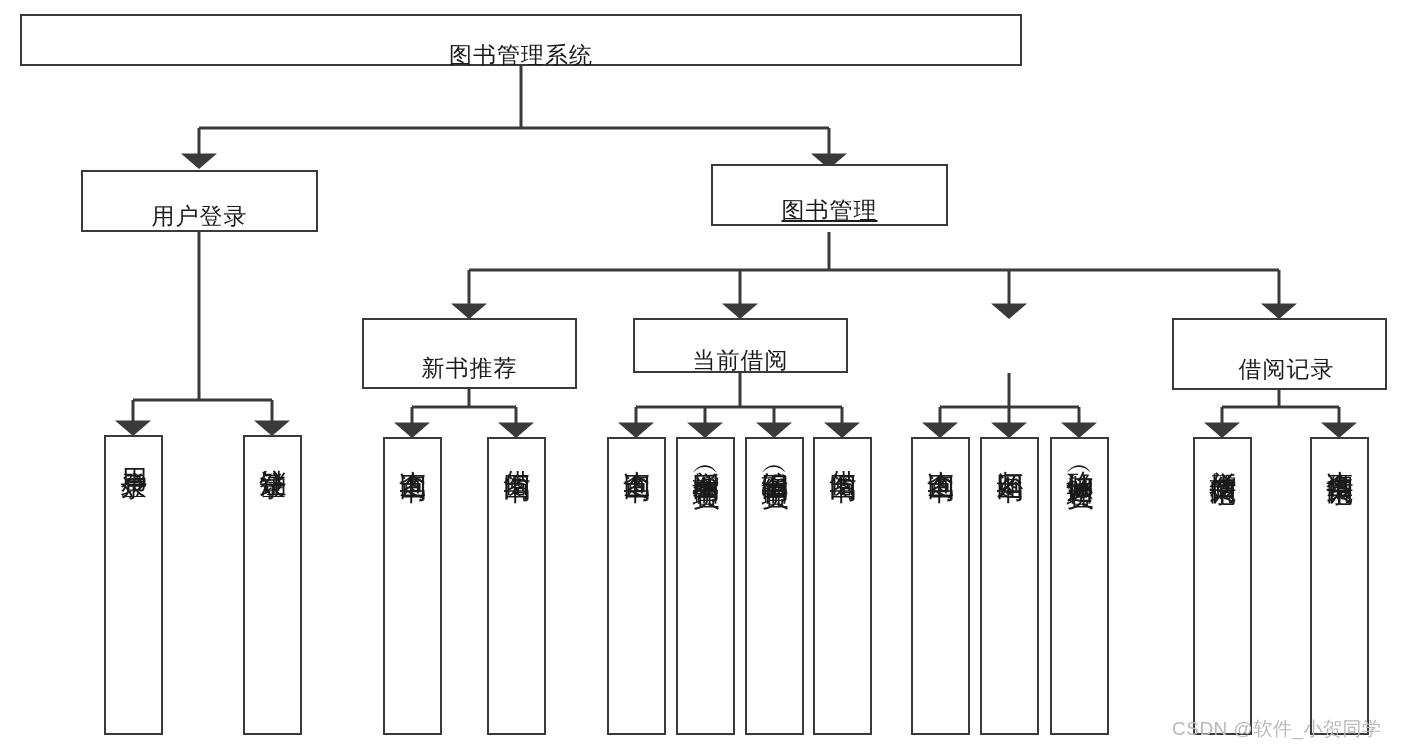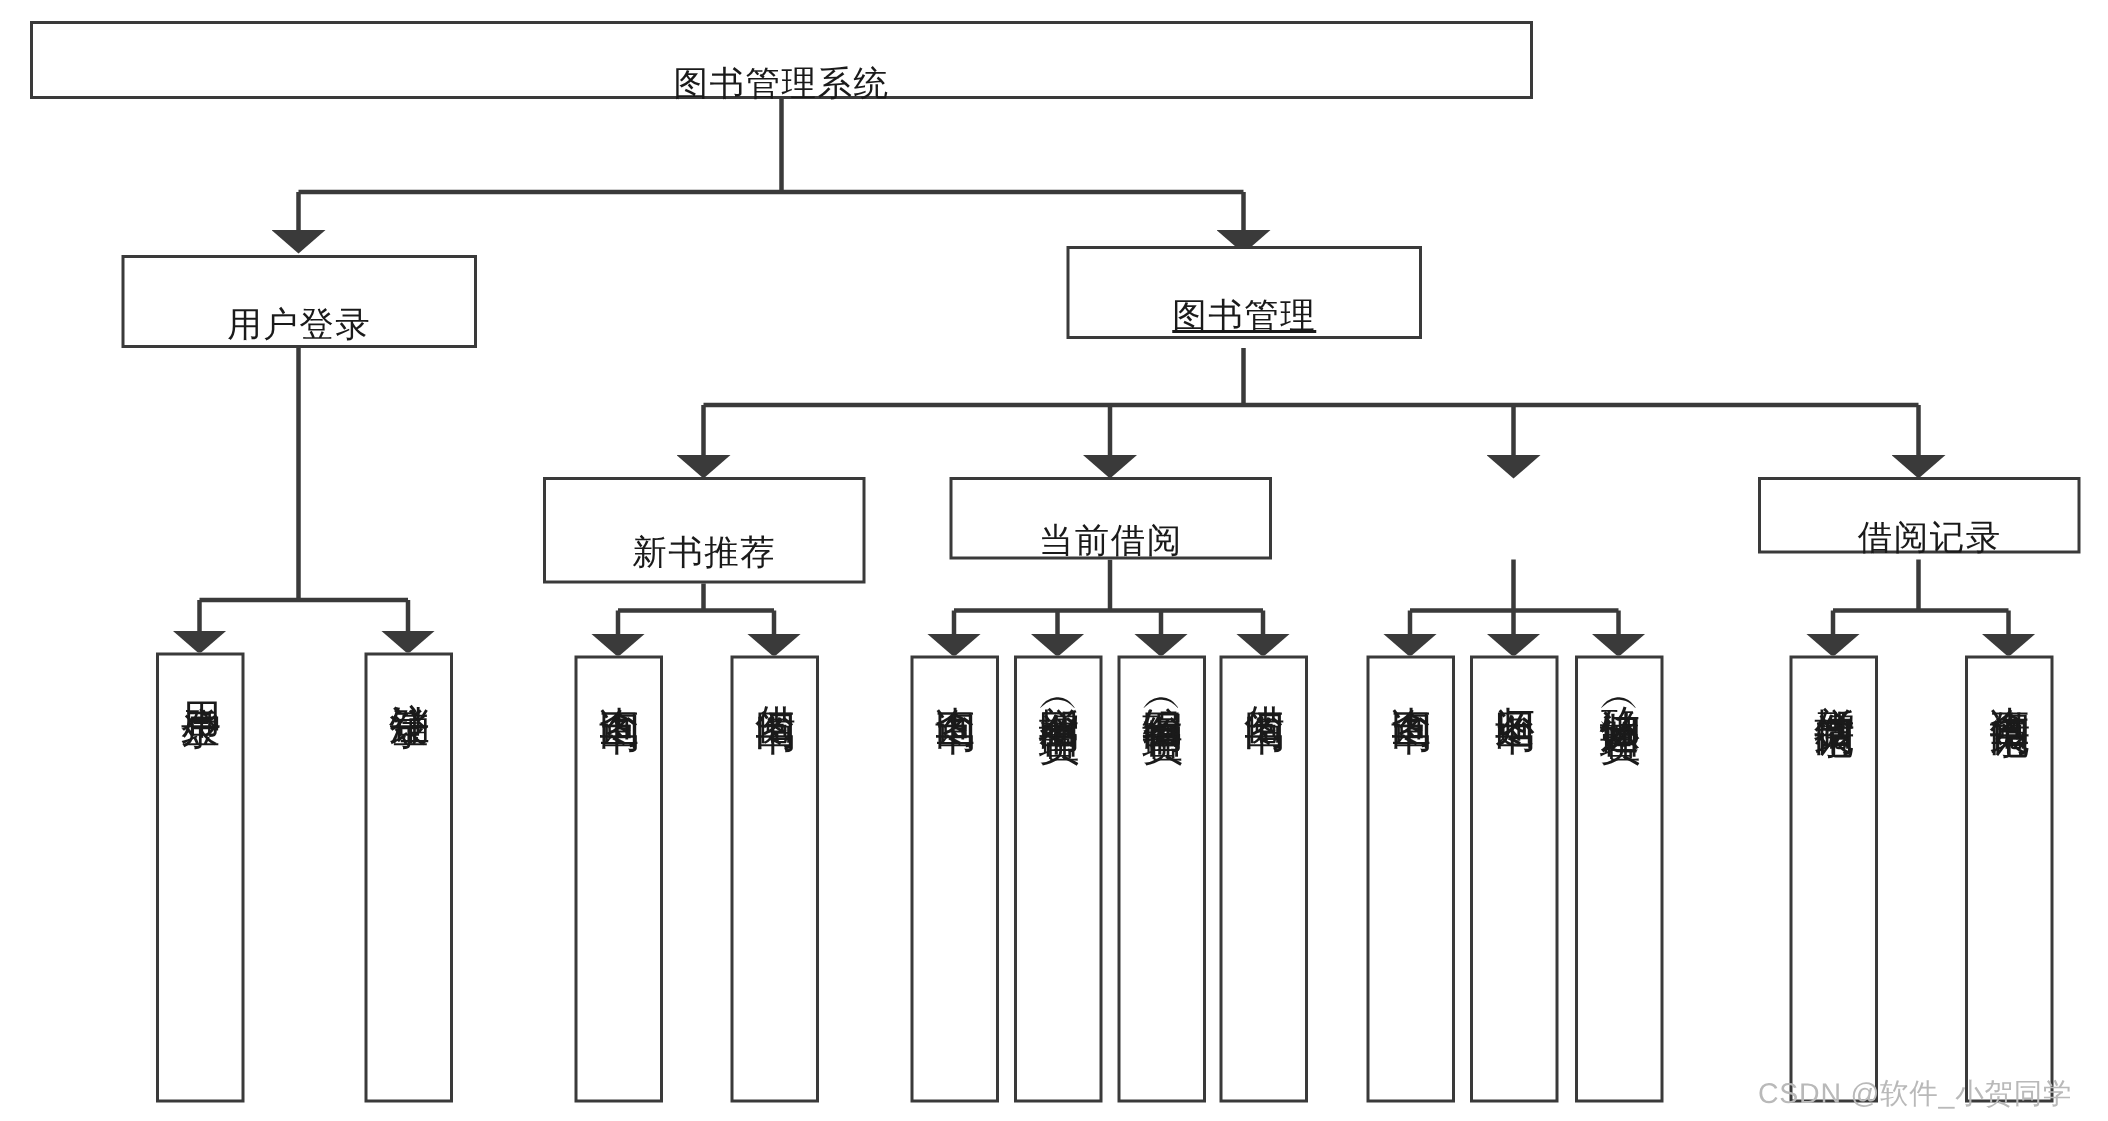--- a/index.html
+++ b/index.html
@@ -142,21 +142,21 @@
   <div class="node horiz" style="left:711px; top:164px; width:237px; height:62px;text-decoration:underline;">
     <span class="lbl">图书管理</span>
   </div>
 
   <div class="node horiz" style="left:362px; top:318px; width:215px; height:71px;">
     <span class="lbl">新书推荐</span>
   </div>
   <div class="node horiz" style="left:633px; top:318px; width:215px; height:55px;">
     <span class="lbl">当前借阅</span>
   </div>
-  <div class="node horiz" style="left:1172px; top:318px; width:215px; height:51px;padding-left:14px;">
+  <div class="node horiz" style="left:1172px; top:318px; width:215px; height:72px;padding-left:14px;">
     <span class="lbl">借阅记录</span>
   </div>
 
   <div class="node vert" style="left:104px; top:435px; width:59px; height:300px;">
     <span class="lbl">用户登录</span>
   </div>
   <div class="node vert" style="left:243px; top:435px; width:59px; height:300px;">
     <span class="lbl">注销登录</span>
   </div>
 

